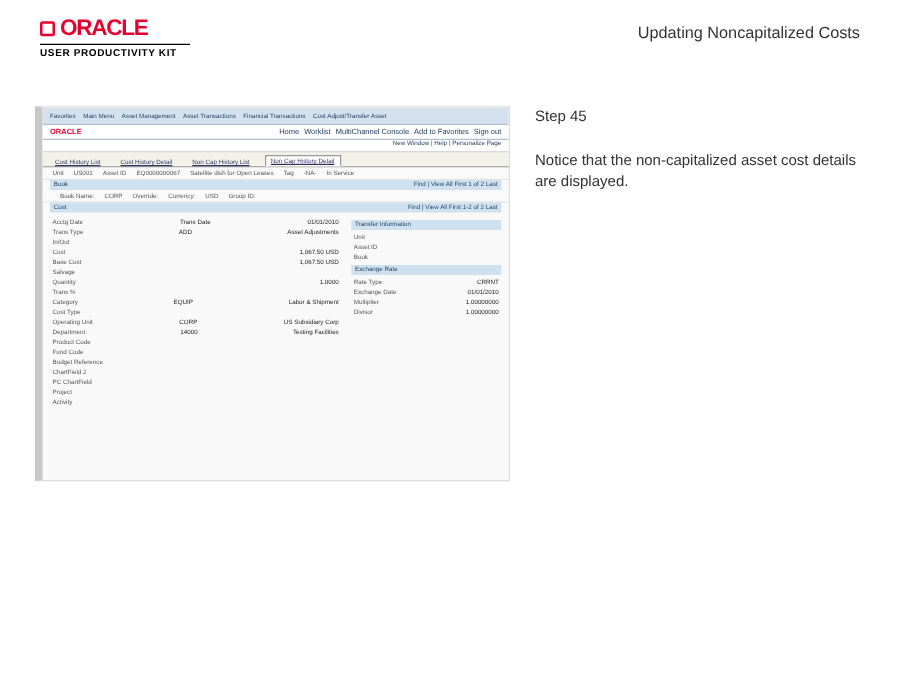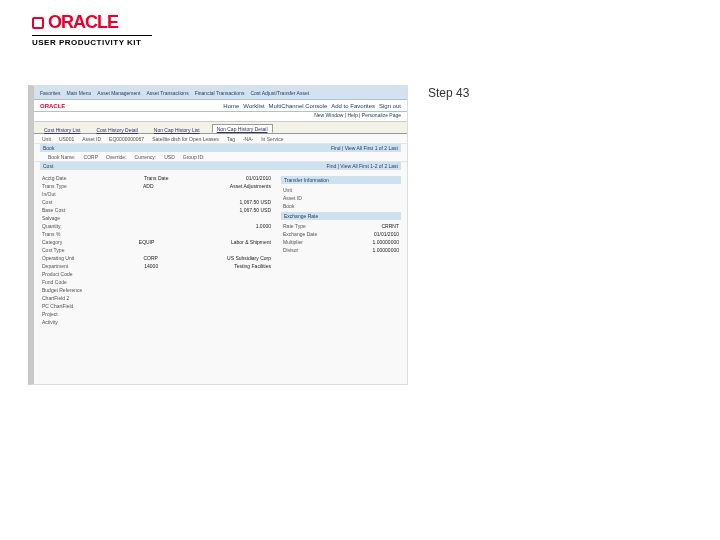--- a/index.html
+++ b/index.html
@@ -139,20 +139,21 @@
 
 <div class="header">
   <div class="logo-block">
     <div class="oracle-logo">
       <span class="oracle-sq"></span>
       <span>ORACLE</span>
     </div>
     <div class="logo-divider"></div>
     <div class="upk">USER PRODUCTIVITY KIT</div>
   </div>
+  <div class="page-title">Updating Noncapitalized Costs</div>
 </div>
 
 <div class="main">
 
   <div class="screenshot-pane">
     <div class="ss-topbar">
       <span>Favorites</span>
       <span>Main Menu</span>
       <span>Asset Management</span>
       <span>Asset Transactions</span>
@@ -310,16 +311,17 @@
           </div>
         <div class="pair">
             <span class="lbl">Divisor</span>
             <span class="val">1.00000000</span>
           </div>
       </div>
     </div>
   </div>
 
   <div class="instructions">
-    <div class="step">Step 43</div>
+    <div class="step">Step 45</div>
+    <div>Notice that the non-capitalized asset cost details are displayed.</div>
   </div>
 
 </div>
 
 </body></html>

